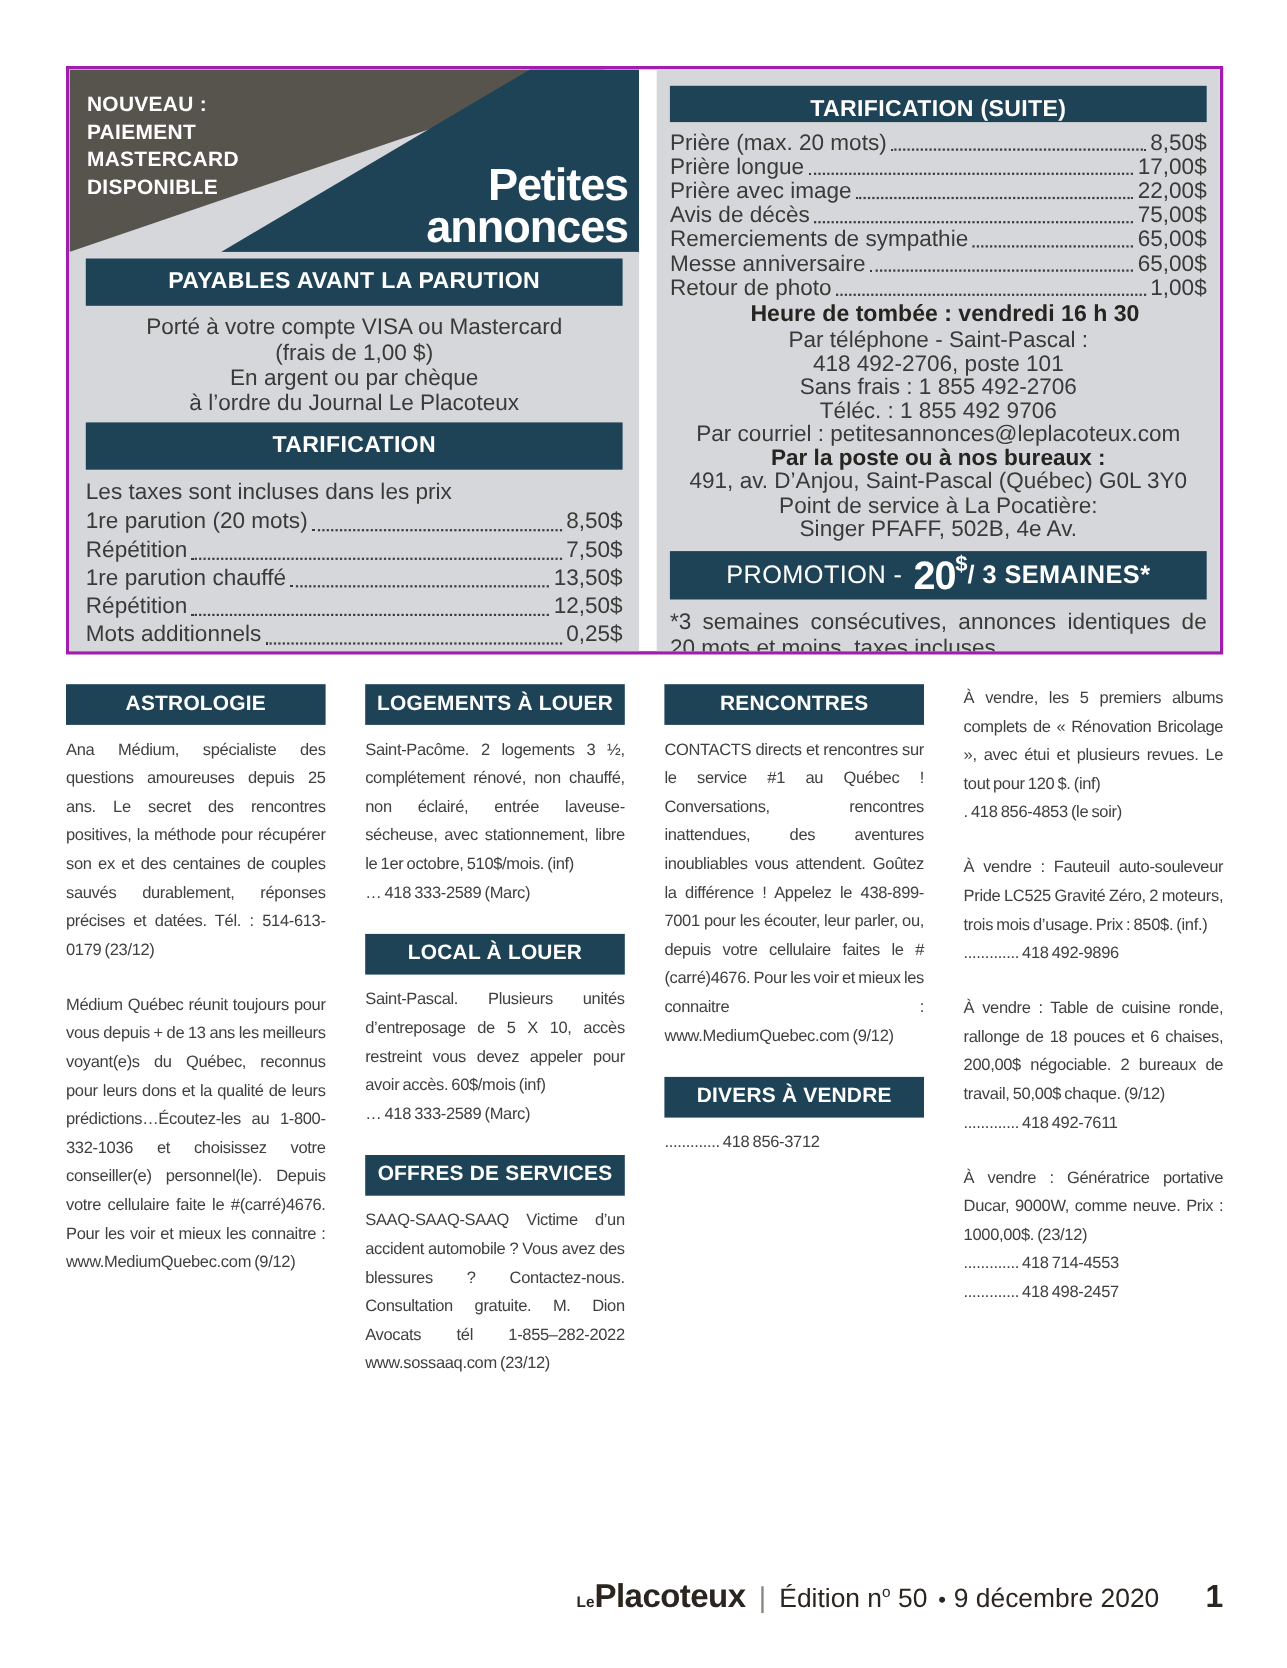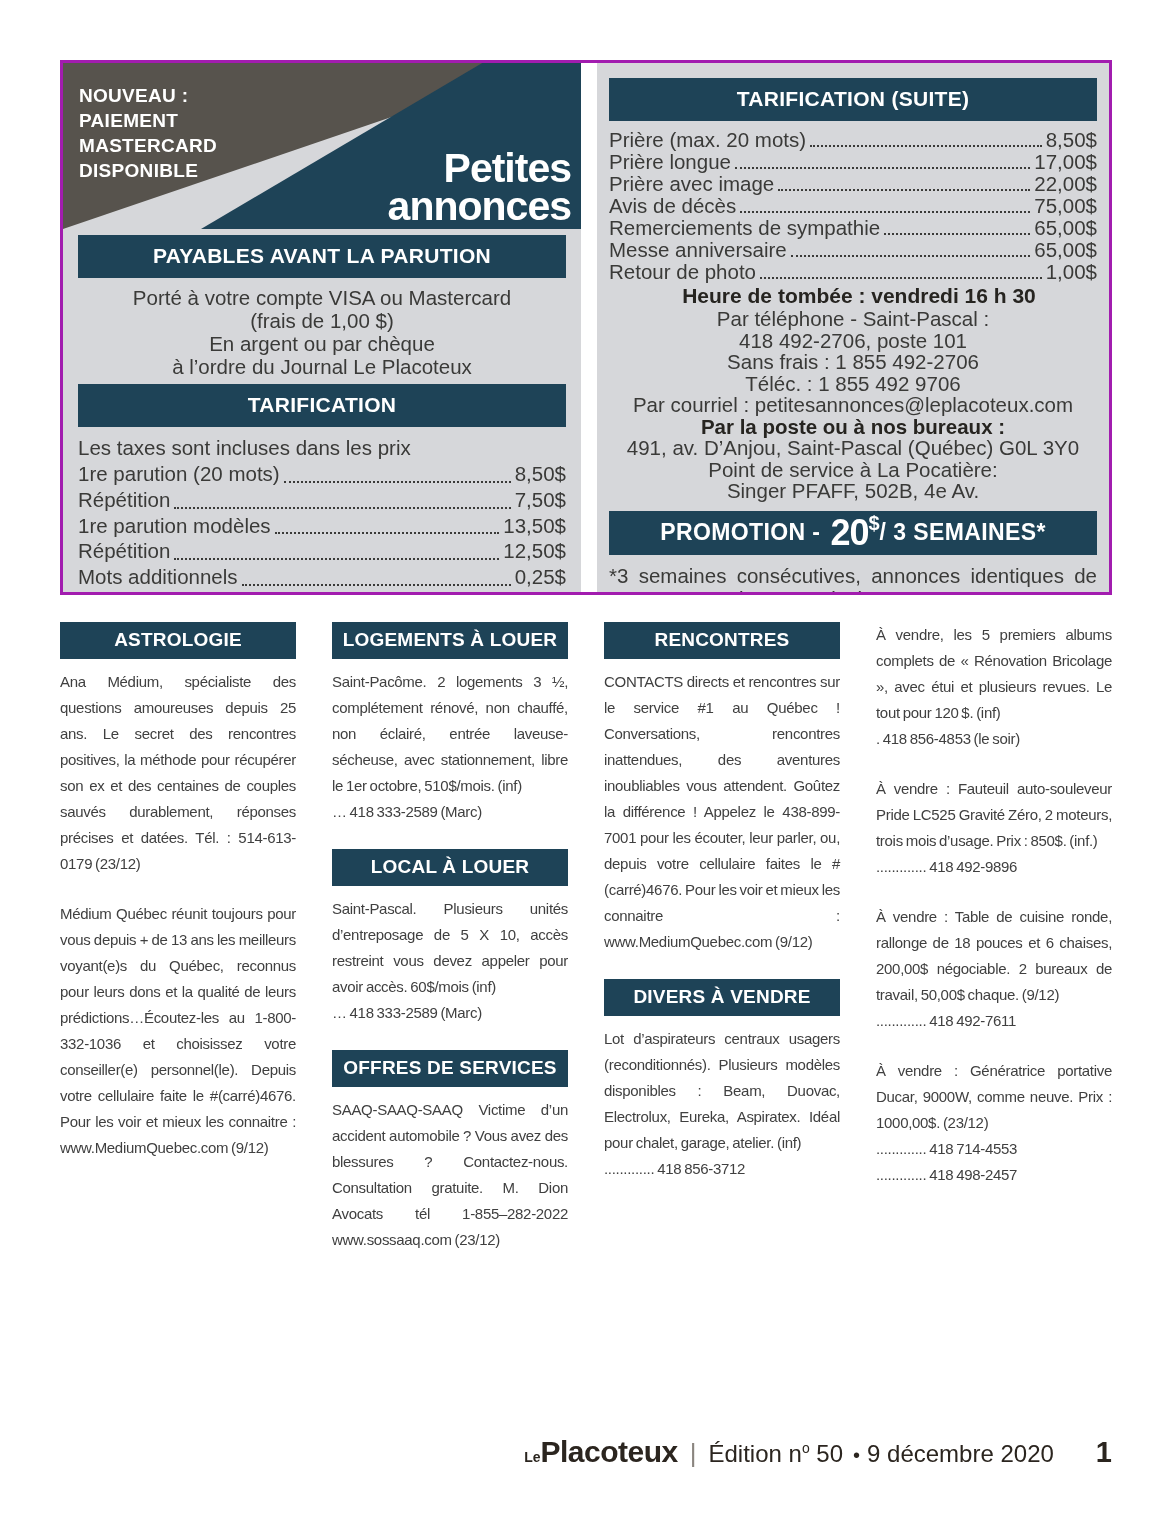--- a/index.html
+++ b/index.html
@@ -25,40 +25,40 @@
     font-weight:bold;font-size:19px;line-height:25px;letter-spacing:.3px;}
   .hero-blue{position:absolute;left:138px;top:0;width:380px;height:166px;
     background:#1e4357;clip-path:polygon(74% 0,100% 0,100% 100%,0 100%);
     display:flex;flex-direction:column;align-items:flex-end;justify-content:flex-end;}
   .hero-title{color:#ffffff;font-weight:bold;font-size:41px;line-height:38px;
     text-align:right;padding:0 10px 4px 0;letter-spacing:-1px;}
   
   .bar{background:#1e4357;color:#ffffff;font-weight:bold;text-align:center;
     font-size:21px;letter-spacing:.3px;}
   .bar-left{margin:6px 15px 0;padding:9px 0 10px;}
-  .bar-right{margin:15px 12px 0;padding:9px 0 10px;}
+  .bar-right{margin:15px 12px 0;padding:9px 0 0;}
   
   .pay-lines{margin-top:8px;text-align:center;font-size:20.5px;line-height:23px;color:#3a3a38;}
   
   .plist{margin:8px 15px 0;font-size:20.5px;color:#3a3a38;}
   .plist-right{margin:8px 12px 0;}
   .pnote{line-height:26px;}
   .prow{display:flex;align-items:flex-end;line-height:25.8px;}
   .prow-right{line-height:22px;}
   .plabel{white-space:nowrap;}
   .pdots{flex:1;border-bottom:2.5px dotted #3a3a38;margin:0 4px 4px 4px;min-width:12px;}
   .pprice{white-space:nowrap;}
   
   .deadline{margin-top:2px;text-align:center;font-weight:bold;font-size:21px;line-height:22px;color:#262420;padding-left:12px;}
   .contact{margin-top:1px;text-align:center;font-size:20.5px;line-height:21.5px;color:#3a3a38;}
   .contact .b{font-weight:bold;color:#262420;}
   
   .promo{margin:9px 12px 0;background:#1e4357;color:#ffffff;height:44px;
     display:flex;align-items:center;justify-content:center;}
-  .promo .t1{font-weight:bold;font-size:23px;letter-spacing:.4px;}
+  .promo .t1{font-weight:normal;font-size:23px;letter-spacing:.4px;}
   .promo .amt{font-weight:bold;font-size:36px;letter-spacing:-1px;margin-left:10px;}
   .promo .cur{font-weight:bold;font-size:20px;position:relative;top:-9px;}
   .promo .t2{font-weight:bold;font-size:23px;letter-spacing:.4px;}
   .promo-note{margin:9px 12px 0;font-size:20.5px;line-height:23.5px;text-align:justify;color:#3a3a38;}
   
   .cols{position:absolute;left:60px;top:622px;width:1052px;
     display:grid;grid-template-columns:repeat(4,1fr);column-gap:18px;gap:36px;}
   .chead{background:#1e4357;color:#ffffff;font-weight:bold;font-size:19px;
     text-align:center;padding:7px 0 8px;margin:12px 0 10px;letter-spacing:.2px;}
   .col > .chead:first-child{margin-top:0;}
@@ -114,21 +114,21 @@
               <span class="plabel">1re parution (20 mots)</span>
               <span class="pdots"></span>
               <span class="pprice">8,50$</span>
             </div>
             <div class="prow ">
               <span class="plabel">Répétition</span>
               <span class="pdots"></span>
               <span class="pprice">7,50$</span>
             </div>
             <div class="prow ">
-              <span class="plabel">1re parution modèles</span>
+              <span class="plabel">1re parution chauffé</span>
               <span class="pdots"></span>
               <span class="pprice">13,50$</span>
             </div>
             <div class="prow ">
               <span class="plabel">Répétition</span>
               <span class="pdots"></span>
               <span class="pprice">12,50$</span>
             </div>
             <div class="prow ">
               <span class="plabel">Mots additionnels</span>
@@ -226,21 +226,20 @@
           <div>SAAQ-SAAQ-SAAQ Victime d’un accident automobile ? Vous avez des blessures ? Contactez-nous. Consultation gratuite. M. Dion Avocats tél 1-855–282-2022 www.sossaaq.com (23/12)</div>
         </div>
       </div>
       <div class="col">
         <div class="chead">RENCONTRES</div>
         <div class="ad">
           <div>CONTACTS directs et rencontres sur le service #1 au Québec ! Conversations, rencontres inattendues, des aventures inoubliables vous attendent. Goûtez la différence ! Appelez le 438-899-7001 pour les écouter, leur parler, ou, depuis votre cellulaire faites le #(carré)4676. Pour les voir et mieux les connaitre : www.MediumQuebec.com (9/12)</div>
         </div>
         <div class="chead">DIVERS À VENDRE</div>
         <div class="ad">
-          <div>Lot d’aspirateurs centraux usagers (reconditionnés). Plusieurs modèles disponibles : Beam, Duovac, Electrolux, Eureka, Aspiratex. Idéal pour chalet, garage, atelier. (inf)</div>
           <div class="tail">............. 418 856-3712</div>
         </div>
       </div>
       <div class="col">
         <div class="ad">
           <div>À vendre, les 5 premiers albums complets de « Rénovation Bricolage », avec étui et plusieurs revues. Le tout pour 120 $. (inf)</div>
           <div class="tail">. 418 856-4853 (le soir)</div>
         </div>
         <div class="ad">
           <div>À vendre : Fauteuil auto-souleveur Pride LC525 Gravité Zéro, 2 moteurs, trois mois d’usage. Prix : 850$. (inf.)</div>

